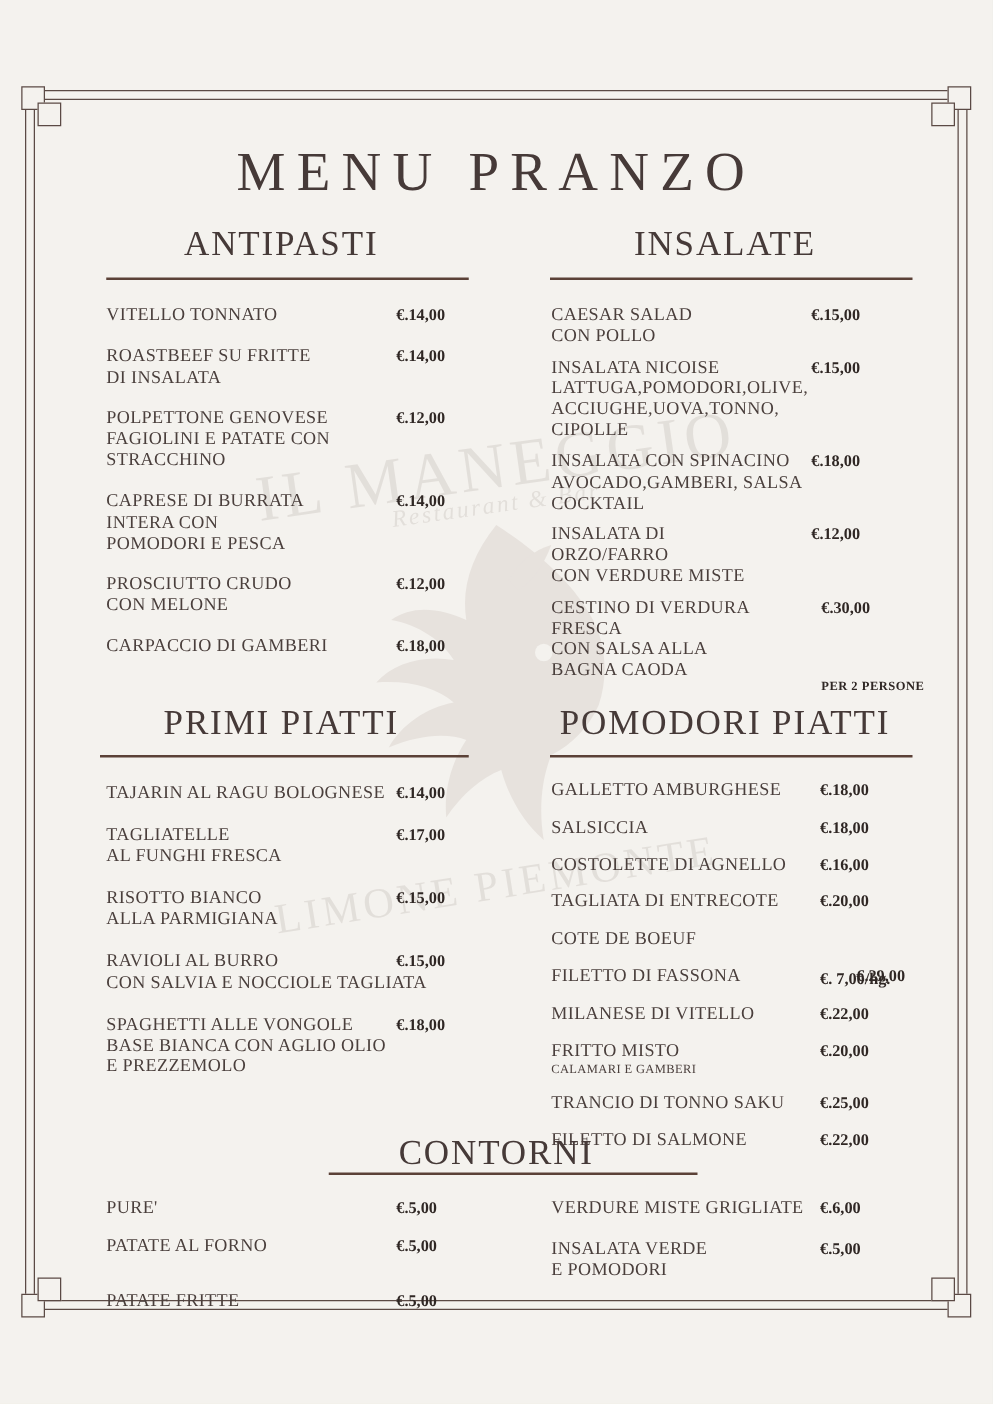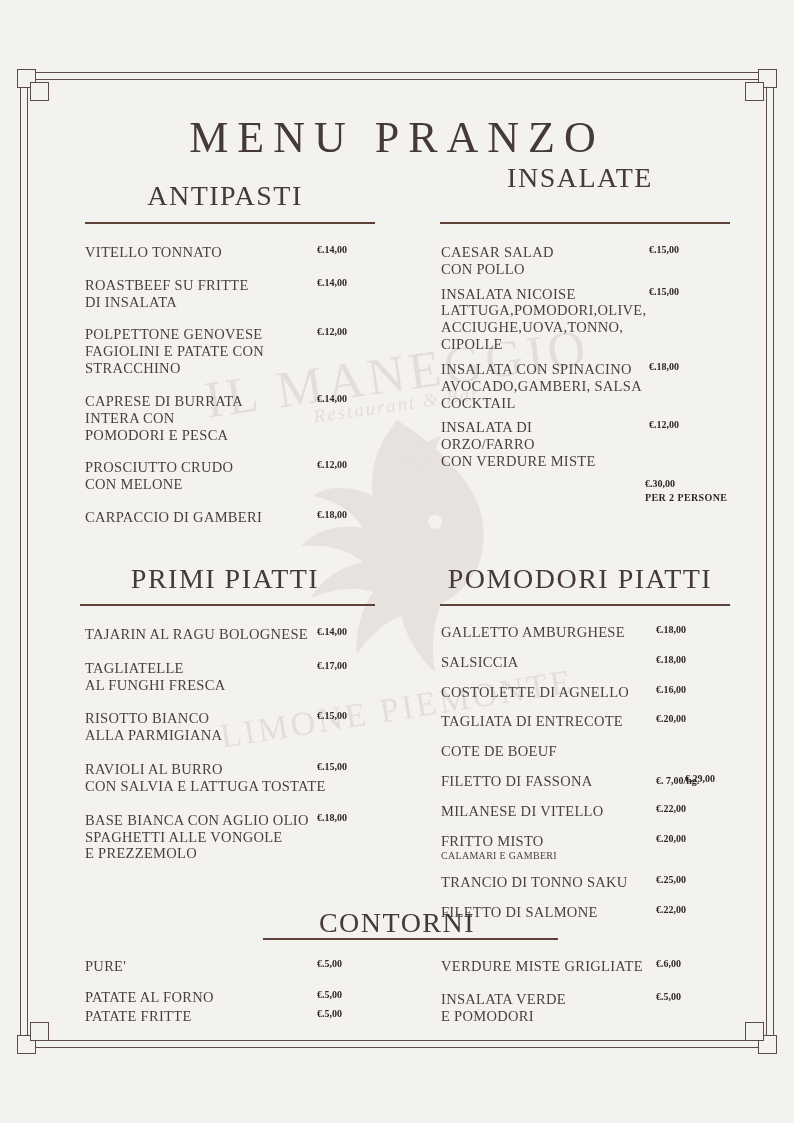--- a/index.html
+++ b/index.html
@@ -128,21 +128,21 @@
     color: #4a3f3c;
     white-space: nowrap;
   }
   .sub {
     font-size: 10px;
     letter-spacing: 0.3px;
     color: #4a3f3c;
     display: block;
   }
   .price {
-    font-size: 10px;
+    font-size: 13px;
     font-weight: bold;
     color: #2f2724;
     white-space: nowrap;
     text-align: left;
   }
   .note {
     font-size: 10px;
     font-weight: bold;
     letter-spacing: 0.4px;
     color: #2f2724;
@@ -245,21 +245,21 @@
       <div class="row" style="margin-top: 16px;">
         <div class="dish">
           <span class="ln name">CARPACCIO DI GAMBERI</span>
         </div>
         <div class="pricebox" style="position: absolute; left: 232px;">
           <div class="price">€.18,00</div>
         </div>
       </div>
     </div>
 
-  <div class="sec-head" style="left:430px; top:162px; width:300px;">INSALATE</div>
+  <div class="sec-head" style="left:430px; top:180px; width:300px;">INSALATE</div>
   <div class="rule" style="left:440px; top:222px; width:290px;"></div>
   <div class="items" id="list-insalate" style="left:441px; top:244px; width:290px;">
       <div class="row">
         <div class="dish">
           <span class="ln name">CAESAR SALAD</span>
           <span class="ln name">CON POLLO</span>
         </div>
         <div class="pricebox" style="position: absolute; left: 208px;">
           <div class="price">€.15,00</div>
         </div>
@@ -289,21 +289,27 @@
         <div class="dish">
           <span class="ln name">INSALATA DI</span>
           <span class="ln name">ORZO/FARRO</span>
           <span class="ln name">CON VERDURE MISTE</span>
         </div>
         <div class="pricebox" style="position: absolute; left: 208px;">
           <div class="price">€.12,00</div>
         </div>
       </div>
       <div class="row" style="margin-top: 8px;">
-        <div class="pricebox" style="position: absolute; left: 204px;">
+        <div class="dish">
+          <span class="ln name">CESTINO DI VERDURA</span>
+          <span class="ln name">FRESCA</span>
+          <span class="ln name">CON SALSA ALLA</span>
+          <span class="ln name">BAGNA CAODA</span>
+        </div>
+        <div class="pricebox" style="position: absolute; left: 216px; gap: 47px;">
           <div class="price">€.30,00</div>
           <div class="note">PER 2 PERSONE</div>
         </div>
       </div>
     </div>
 
   <div class="sec-head" style="left:75px; top:563px; width:300px;">PRIMI PIATTI</div>
   <div class="rule" style="left:80px; top:604px; width:295px;"></div>
   <div class="items" id="list-primi" style="left:85px; top:626px; width:292px;">
       <div class="row">
@@ -328,30 +334,30 @@
           <span class="ln name">RISOTTO BIANCO</span>
           <span class="ln name">ALLA PARMIGIANA</span>
         </div>
         <div class="pricebox" style="position: absolute; left: 232px;">
           <div class="price">€.15,00</div>
         </div>
       </div>
       <div class="row" style="margin-top: 17px;">
         <div class="dish">
           <span class="ln name">RAVIOLI AL BURRO</span>
-          <span class="ln name">CON SALVIA E LATTUGA TOSTATE</span>
+          <span class="ln name">CON SALVIA E NOCCIOLE TAGLIATA</span>
         </div>
         <div class="pricebox" style="position: absolute; left: 232px;">
           <div class="price">€.15,00</div>
         </div>
       </div>
       <div class="row" style="margin-top: 17px;">
         <div class="dish">
+          <span class="ln name">SPAGHETTI ALLE VONGOLE</span>
           <span class="ln name">BASE BIANCA CON AGLIO OLIO</span>
-          <span class="ln name">SPAGHETTI ALLE VONGOLE</span>
           <span class="ln name">E PREZZEMOLO</span>
         </div>
         <div class="pricebox" style="position: absolute; left: 232px;">
           <div class="price">€.18,00</div>
         </div>
       </div>
     </div>
 
   <div class="sec-head" style="left:430px; top:563px; width:300px;">POMODORI PIATTI</div>
   <div class="rule" style="left:440px; top:604px; width:290px;"></div>
@@ -451,21 +457,21 @@
         </div>
       </div>
       <div class="row" style="margin-top: 14px;">
         <div class="dish">
           <span class="ln name">PATATE AL FORNO</span>
         </div>
         <div class="pricebox" style="position: absolute; left: 232px;">
           <div class="price">€.5,00</div>
         </div>
       </div>
-      <div class="row" style="margin-top: 2px;">
+      <div class="row" style="margin-top: 27px;">
         <div class="dish">
           <span class="ln name">PATATE FRITTE</span>
         </div>
         <div class="pricebox" style="position: absolute; left: 232px;">
           <div class="price">€.5,00</div>
         </div>
       </div>
     </div>
   <div class="items" id="list-contorni-right" style="left:441px; top:958px; width:290px;">
       <div class="row">

